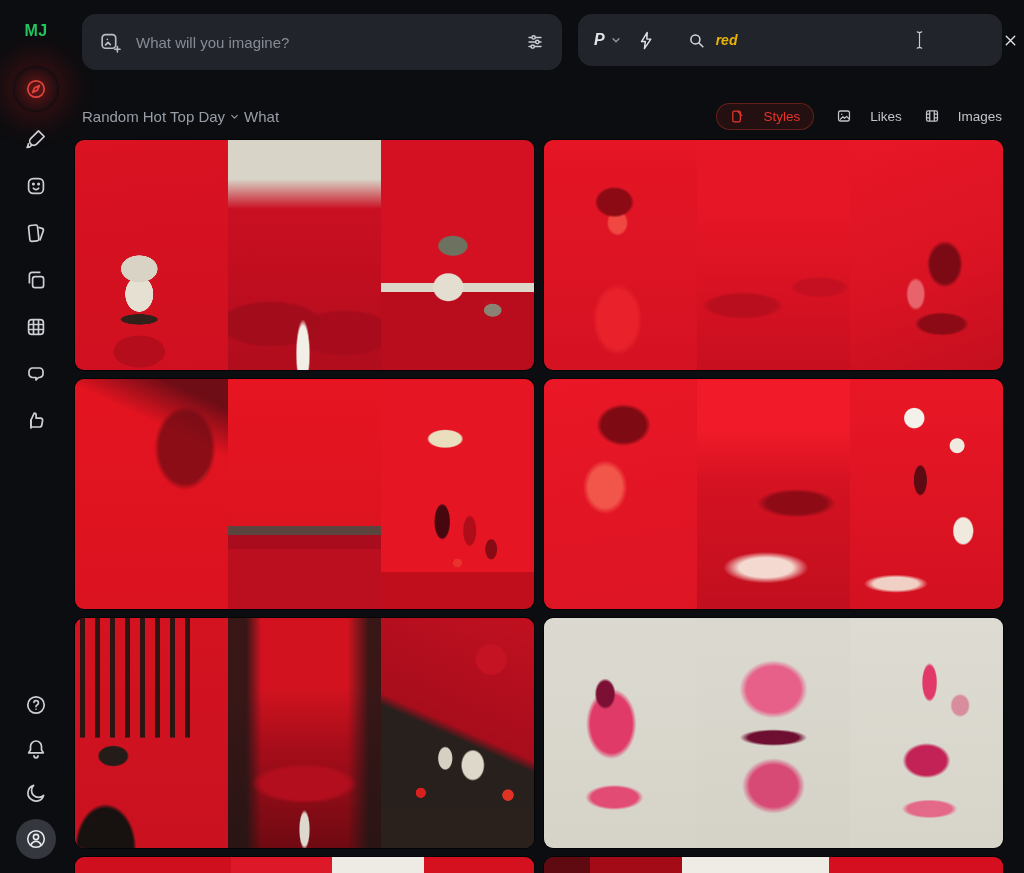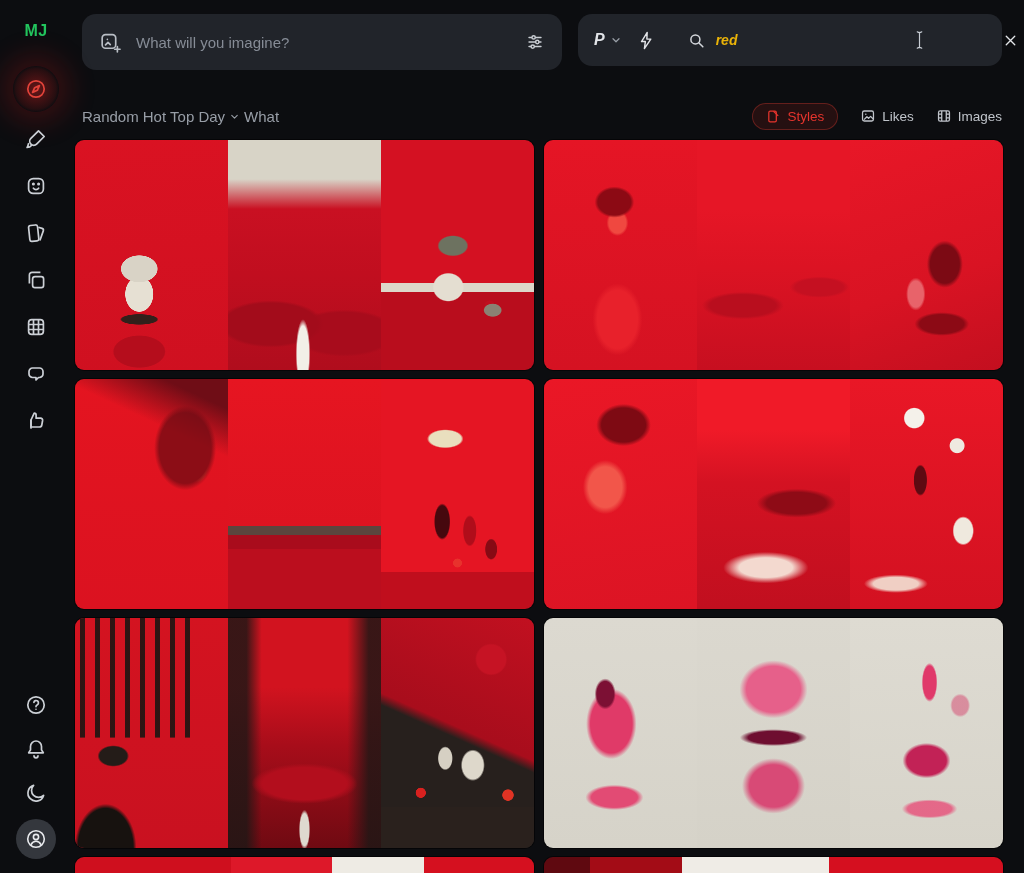--- a/index.html
+++ b/index.html
@@ -43,21 +43,21 @@
                   font-family:"Liberation Sans",sans-serif; font-size:14px; font-weight:700; color:#eab308;font-style:italic; }
   .ibeam { color:#c7ccd3; margin-right:76px; }
 
   
   .filter-row { position:absolute; left:82px; right:22px; top:101px; height:30px;
                 display:flex; align-items:center; justify-content:space-between; }
   .sort-tabs { display:flex; align-items:center; gap:4px; }
   .sort-tab { display:flex; align-items:center; gap:4px; background:none; border:none;
               color:#989ea7; font-size:15px; font-family:"Liberation Sans",sans-serif; cursor:pointer; }
   .type-tabs { display:flex; align-items:center; gap:22px; }
-  .type-tab { display:flex; align-items:flex-end; gap:6px; background:none; border:none;
+  .type-tab { display:flex; align-items:flex-end; gap:18px; background:none; border:none;
               color:#c0c4ca; font-size:13.5px; font-family:"Liberation Sans",sans-serif; cursor:pointer; }
   .type-tab.active { color:#e6342d; background:rgba(190,35,30,.14);
                      border:1px solid rgba(220,60,50,.35); border-radius:14px; padding:5px 13px; }
 
   
   .style-grid { position:absolute; left:75px; top:140px; width:928px;
                 display:grid; grid-template-columns:459px 459px; gap:9px 10px; grid-auto-rows:230px; }
   .tile { border-radius:9px; overflow:hidden; display:flex; cursor:pointer;
           box-shadow:0 0 0 1px rgba(0,0,0,.55); }
   .panel { flex:1; }

